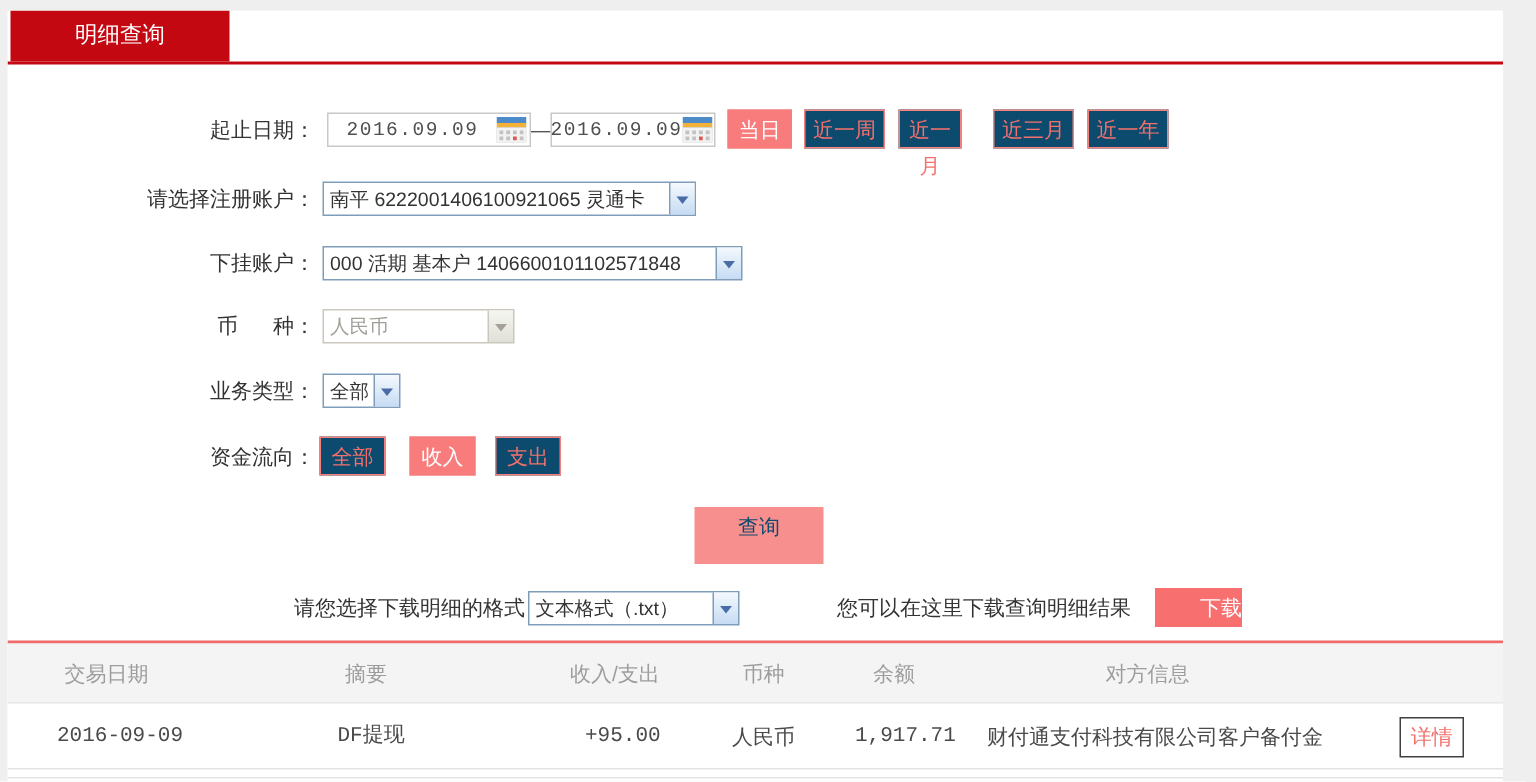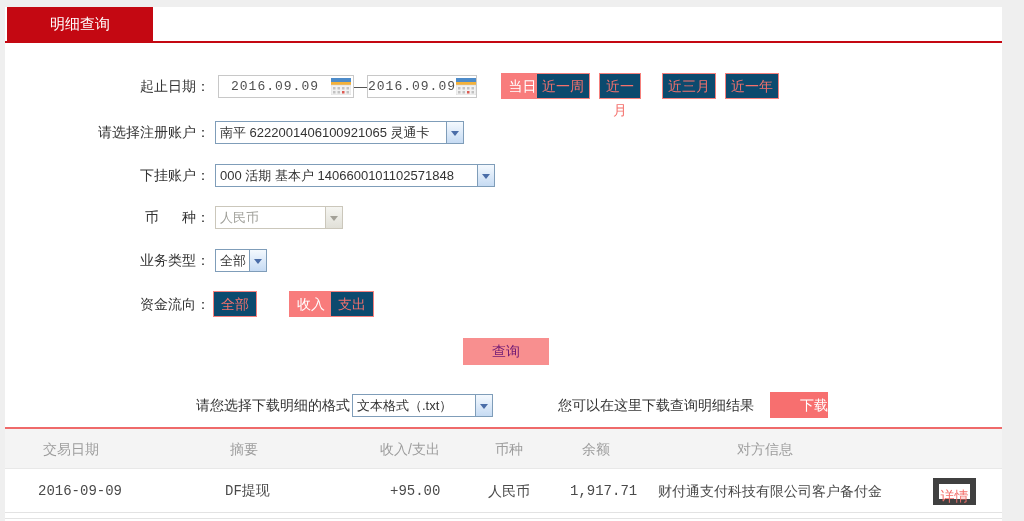--- a/index.html
+++ b/index.html
@@ -11,59 +11,59 @@
   .tab { position:absolute; left:2px; top:0; width:146px; height:34px; background:#c40812; color:#fff;
          font-size:15px; line-height:34px; text-align:center; cursor:pointer; }
   .tabline { position:absolute; left:0; top:34px; width:997px; height:2px; background:#c40812; }
 
   .frow { position:absolute; left:0; width:997px; height:28px;padding-left:44px; }
   .flabel { position:absolute; left:0; top:0; width:205px; text-align:right; font-size:14px; color:#333;
             line-height:26px; white-space:pre; }
 
   
   .dinput { position:absolute; top:2px; height:23px; border:1px solid #c8c8c8; background:#fff;
-            display:flex; align-items:center; }
+            display:flex; align-items:center;justify-content:center; }
   .dinput .dtext { flex:1; text-align:center; font-family:"Liberation Mono","DejaVu Sans Mono",monospace;
                    font-size:13px; color:#4f4f4f; letter-spacing:1px; }
   .calicon { width:20px; height:17px; margin-right:2px; flex:0 0 auto; cursor:pointer; }
   .dsep { position:absolute; left:349px; top:0; width:14px; text-align:center; line-height:27px; color:#555; font-size:14px; }
 
   
   .sbtn { position:absolute; top:0; height:26px; line-height:24px; text-align:center; font-size:14px; cursor:pointer; }
-  .sbtn.fill { background:#f87c7c; color:#fff; border:1px solid #f87c7c;margin-left:16px; }
+  .sbtn.fill { background:#f87c7c; color:#fff; border:1px solid #f87c7c; }
   .sbtn.line { background:#0c4a6e; color:#f4706c; border:1px solid #f5807c; }
 
   
   .sel { position:absolute; top:2px; height:23px; border:1px solid #7f9db9; background:#fff;
          font-size:13px; color:#333; line-height:21px; padding-left:4px; white-space:nowrap; cursor:pointer; }
   .sel .arrow { position:absolute; right:0; top:0; bottom:0; width:17px;
                 background:linear-gradient(#f4f9fe,#c6dbf3); border-left:1px solid #7f9db9;
                 display:flex; align-items:center; justify-content:center; }
   .sel .arrow::after { content:""; width:0; height:0; border:4px solid transparent; border-top:5px solid #4a6da8; margin-top:5px; }
   .sel.disabled { border-color:#cbc7bb; color:#a0a09a; cursor:default; }
   .sel.disabled .arrow { background:linear-gradient(#f5f5f1,#e1e0d8); border-left-color:#cbc7bb; }
   .sel.disabled .arrow::after { border-top-color:#a3a198; }
 
-  .querybtn { position:absolute; left:458px; top:331px; width:86px; height:27px; background:#f88f8f; color:#701a75;
+  .querybtn { position:absolute; left:458px; top:331px; width:86px; height:38px; background:#f88f8f; color:#0c4a6e;
               text-align:center; line-height:27px; font-size:14px; cursor:pointer; }
 
   .dlrow { position:absolute; left:0; top:385px; width:997px; height:28px; }
   .dltext { position:absolute; top:0; line-height:26px; font-size:14px; color:#333; }
   .dlbtn { position:absolute; left:765px; top:0; width:58px; height:26px; background:#f76f6f; color:#fff;
            text-align:right; line-height:26px; font-size:14px; cursor:pointer; }
 
   
   .tline { position:absolute; left:0; top:420px; width:997px; height:2px; background:#ef6a6a; }
   .thead { position:absolute; left:0; top:422px; width:997px; height:40px; background:#f4f4f4; border-bottom:1px solid #e8e8e8; }
   .thead .hc { position:absolute; top:0; line-height:40px; font-size:14px; color:#9d9d9d; }
   .trow { position:absolute; left:0; top:463px; width:997px; height:43px; background:#fff; border-bottom:1px solid #e3e3e3; }
   .trow .tc { position:absolute; top:0; line-height:42px; font-size:14px; color:#4a4a4a; }
   .mono { font-family:"Liberation Mono","DejaVu Sans Mono",monospace; }
   .amt { color:#e60000; }
-  .detailbtn { position:absolute; left:928px; top:8px; width:43px; height:27px; border:6px solid #404040; color:#f4706c;
+  .detailbtn { position:absolute; left:928px; top:8px; width:43px; height:27px; border:1px solid #404040; color:#f4706c;
                background:#fff; text-align:center; line-height:25px; font-size:14px; cursor:pointer; }
   .prow { position:absolute; left:0; top:511px; width:997px; height:3px; background:#fff; border-top:1px solid #e3e3e3; }
 </style>
 </head>
 <body>
 
 <div class="panel">
 
   <div class="tab">明细查询</div>
   <div class="tabline"></div>

